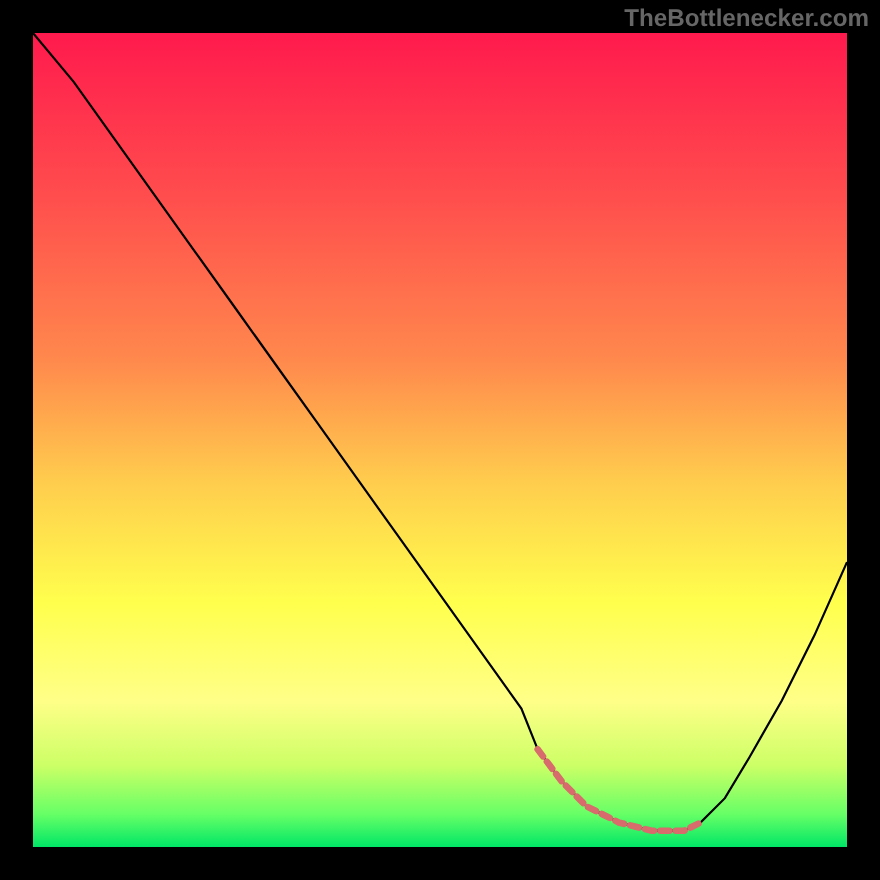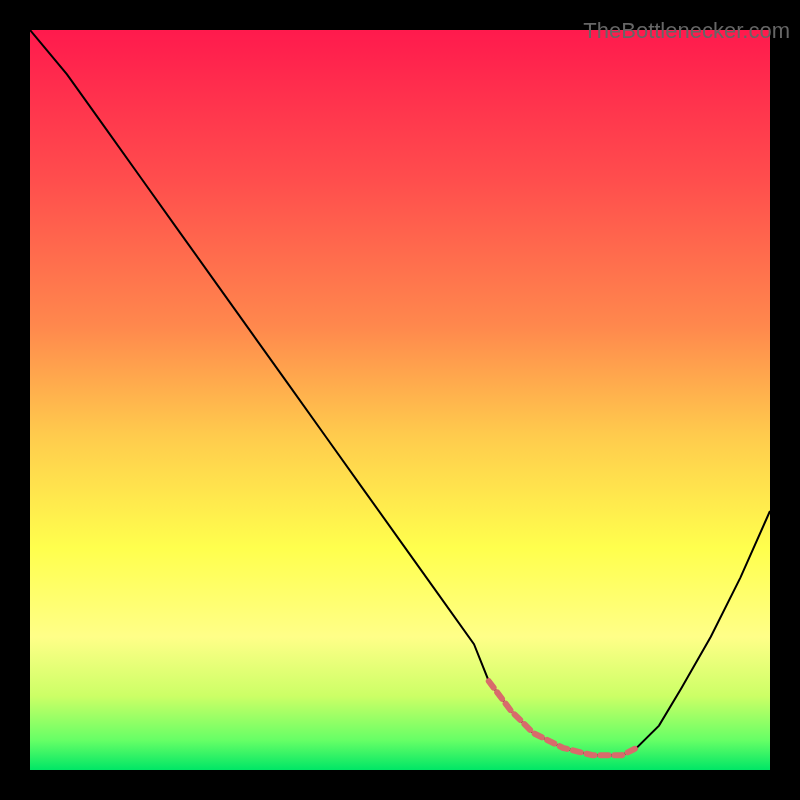--- a/index.html
+++ b/index.html
@@ -6,25 +6,25 @@
     margin: 0;
     padding: 0;
     background: #000;
     width: 800px;
     height: 800px;
     position: relative;
     font-family: Arial, sans-serif;
   }
   .watermark {
     position: absolute;
-    top: 18px;
+    top: 4px;
     right: 10px;
     color: #666;
     font-size: 22px;
-    font-weight: normal;
+    font-weight: bold;
     z-index: 10;
   }
   .chart-area {
     position: absolute;
     left: 30px;
     top: 30px;
     width: 740px;
     height: 740px;
   }
   .gradient-bg {

